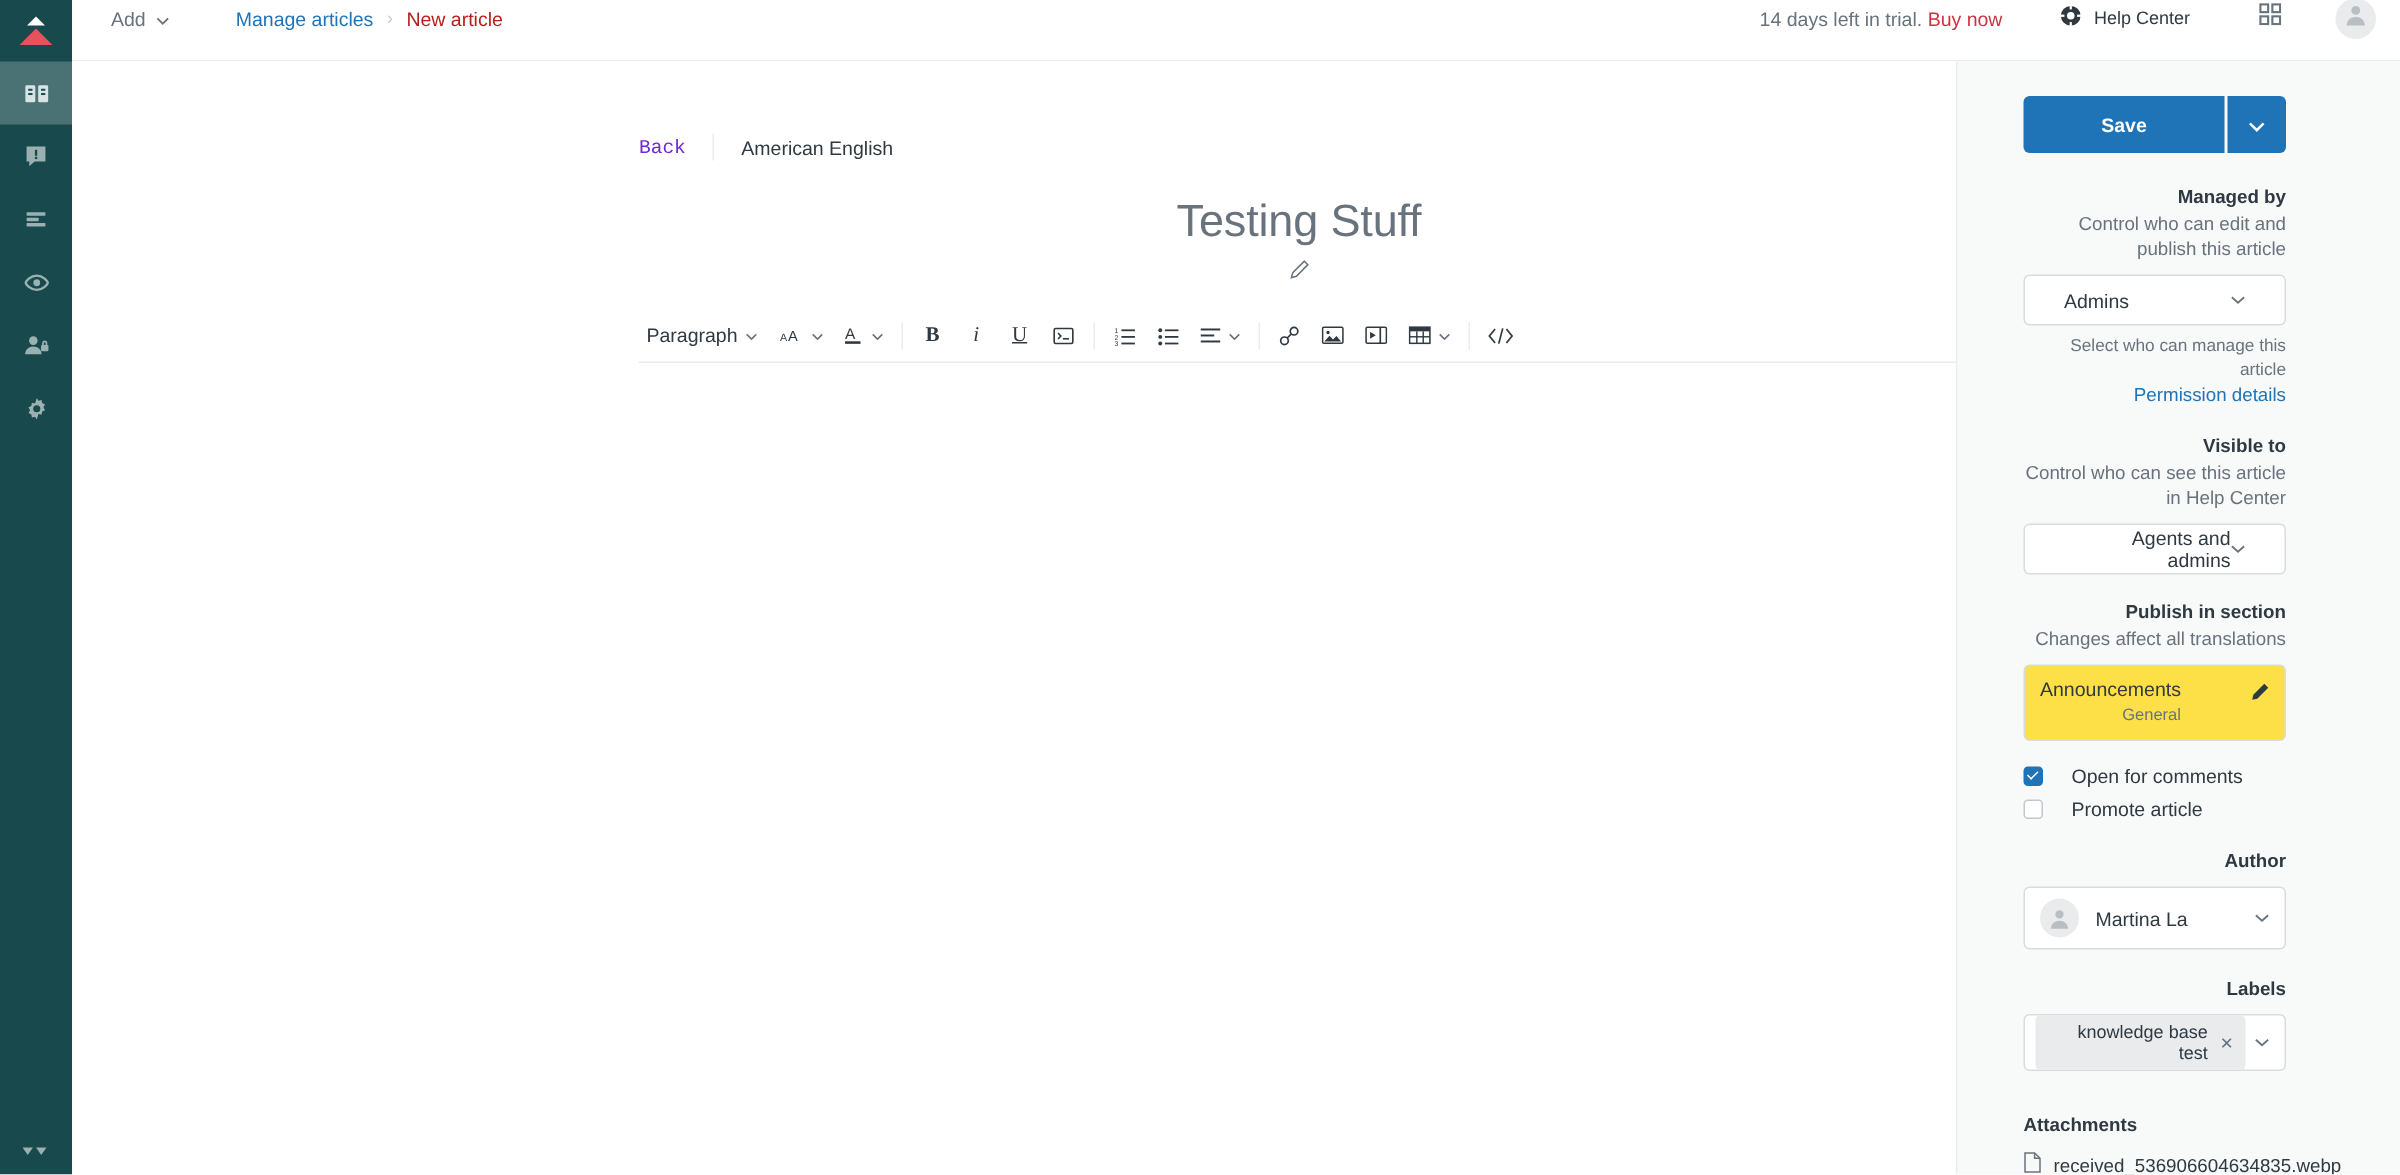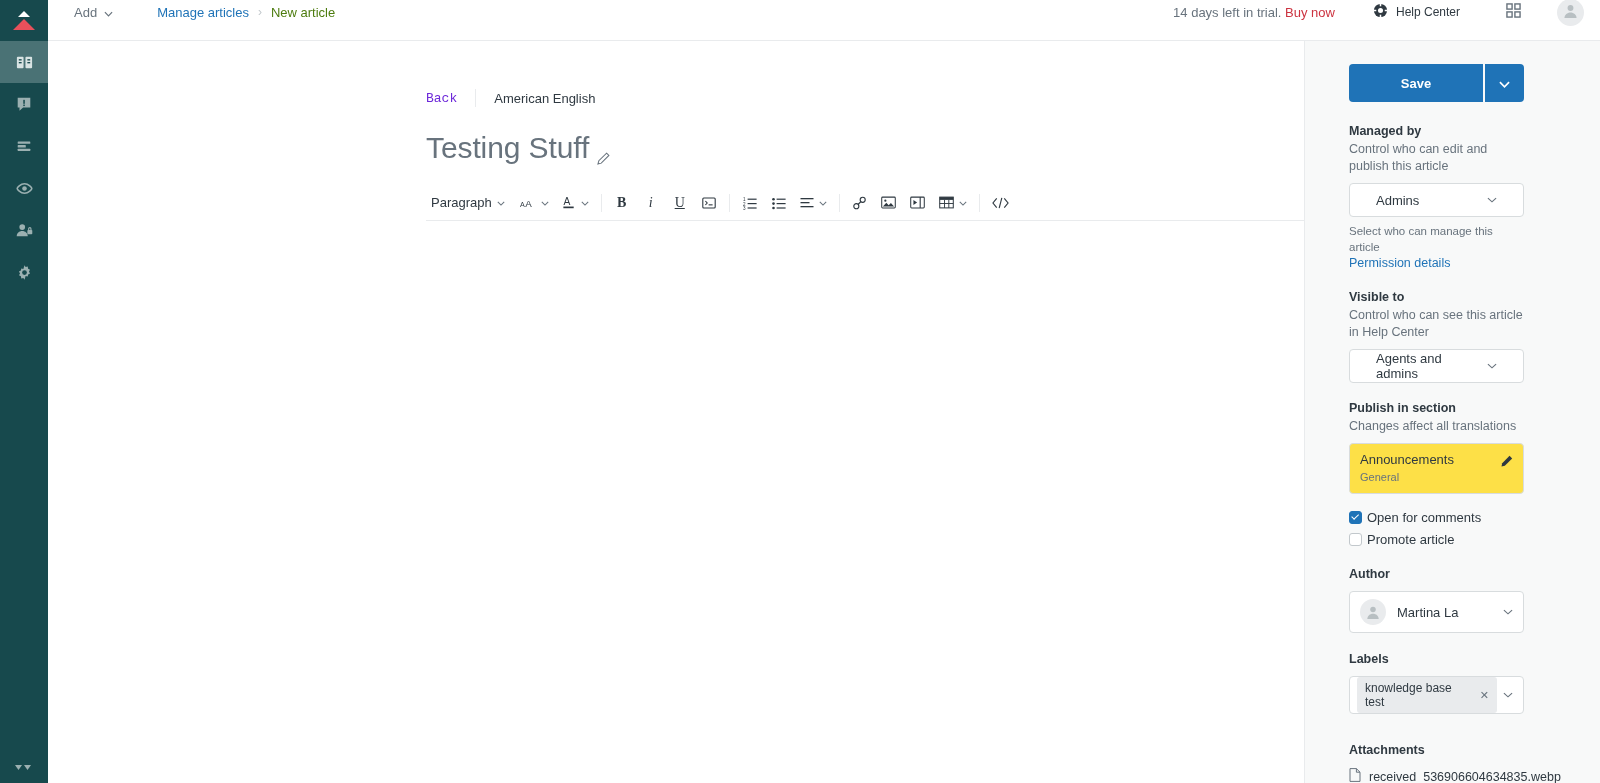--- a/index.html
+++ b/index.html
@@ -60,21 +60,21 @@
     font-size: 13px; color: #68737d;
     padding: 5px 8px; border-radius: 4px; cursor: pointer;
   }
   .chev { display: inline-block; }
   .crumbs {
     display: flex; align-items: center; gap: 9px;
     margin-left: 36px; font-size: 13px;
   }
   .crumb-link { color: #1f73b7; cursor: pointer; }
   .crumb-sep { color: #c2c8cc; font-size: 12px; }
-  .crumb-cur { color: #4d7c0f; }
+  .crumb-cur { color: #b91c1c; }
   .topbar-right {
     margin-left: auto; display: flex; align-items: center; gap: 0;
   }
   .trial { font-size: 13px; color: #68737d; margin-right: 30px; }
   .trial .buy { color: #cc3340; cursor: pointer; }
   .help {
     display: flex; align-items: center; gap: 8px;
     font-size: 12px; color: #2f3941; cursor: pointer;
     padding: 5px 8px; border-radius: 4px; margin-right: 32px;
   }
@@ -94,21 +94,21 @@
     overflow: hidden;
   }
   .editor-inner { width: 880px; margin-left: 378px; }
   .back-row {
     display: flex; align-items: center; height: 18px;
     font-size: 13px; margin-bottom: 24px;
   }
   .back-link { color: #6d28d9; cursor: pointer; font-family: Liberation Mono, monospace; }
   .back-div { width: 1px; height: 18px; background: #e9ebed; margin: 0 18px; }
   .lang { color: #2f3941; font-size: 13px; }
-  .title-row { display: flex; align-items: flex-end; gap: 8px; margin-bottom: 26px; }
+  .title-row { display: flex; align-items: center; gap: 8px; margin-bottom: 26px; flex-direction: column; }
   .art-title {
     font-size: 30px; font-weight: 400; color: #68737d;
     letter-spacing: -0.1px;
   }
   .pencil-title { cursor: pointer; display: flex; }
 
   
   .toolbar {
     display: flex; align-items: center;
     height: 30px; gap: 0;
@@ -149,21 +149,21 @@
     font-family: "Liberation Sans", sans-serif;
     cursor: pointer;
   }
   .save-caret {
     width: 39px; height: 38px; margin-left: 2px;
     background: #1f73b7; border: none; border-radius: 0 4px 4px 0;
     color: #ffffff; cursor: pointer;
     display: flex; align-items: center; justify-content: center;
   }
 
-  .fgroup { margin-bottom: 17px; }
+  .fgroup { margin-bottom: 17px; text-align: right; }
   .flabel { font-size: 12.5px; font-weight: 700; color: #2f3941; line-height: 17px; }
   .fdesc { font-size: 12.5px; color: #68737d; line-height: 17px; margin-top: 1px; }
   .select {
     margin-top: 8px; height: 34px;
     background: #ffffff; border: 1px solid #d8dcde; border-radius: 4px;
     display: flex; align-items: center; padding: 0 26px;
     font-size: 13px; color: #2f3941; cursor: pointer;
   }
   .select .sc { margin-left: auto; color: #68737d; display: flex; }
   .fhint { font-size: 11.5px; color: #68737d; margin-top: 6px; line-height: 16px; }
@@ -172,21 +172,21 @@
   .section-box {
     margin-top: 8px; min-height: 46px;
     background: #fde047; border: 1px solid #d8dcde; border-radius: 4px;
     padding: 7px 10px 8px 10px;
     display: flex; align-items: flex-start;
   }
   .section-box .sb-main { font-size: 13px; color: #2f3941; line-height: 18px; }
   .section-box .sb-sub { font-size: 11px; color: #68737d; line-height: 15px; margin-top: 1px; }
   .section-edit { margin-left: auto; cursor: pointer; padding-top: 4px; display:flex; }
 
-  .checkrow { display: flex; align-items: center; gap: 5px; height: 18px; margin-bottom: 0; }
+  .checkrow { display: flex; align-items: center; gap: 19px; height: 18px; margin-bottom: 0; }
   .cbox {
     width: 13px; height: 13px; border-radius: 3px; flex: none;
     border: 1px solid #c2c8cc; background: #ffffff; cursor: pointer;
     display: flex; align-items: center; justify-content: center;
   }
   .cbox.on { background: #1f73b7; border-color: #1f73b7; }
   .cbox.on::after {
     content: ""; width: 6px; height: 3px;
     border-left: 1.6px solid #fff; border-bottom: 1.6px solid #fff;
     transform: rotate(-45deg) translate(0.5px,-1px);

